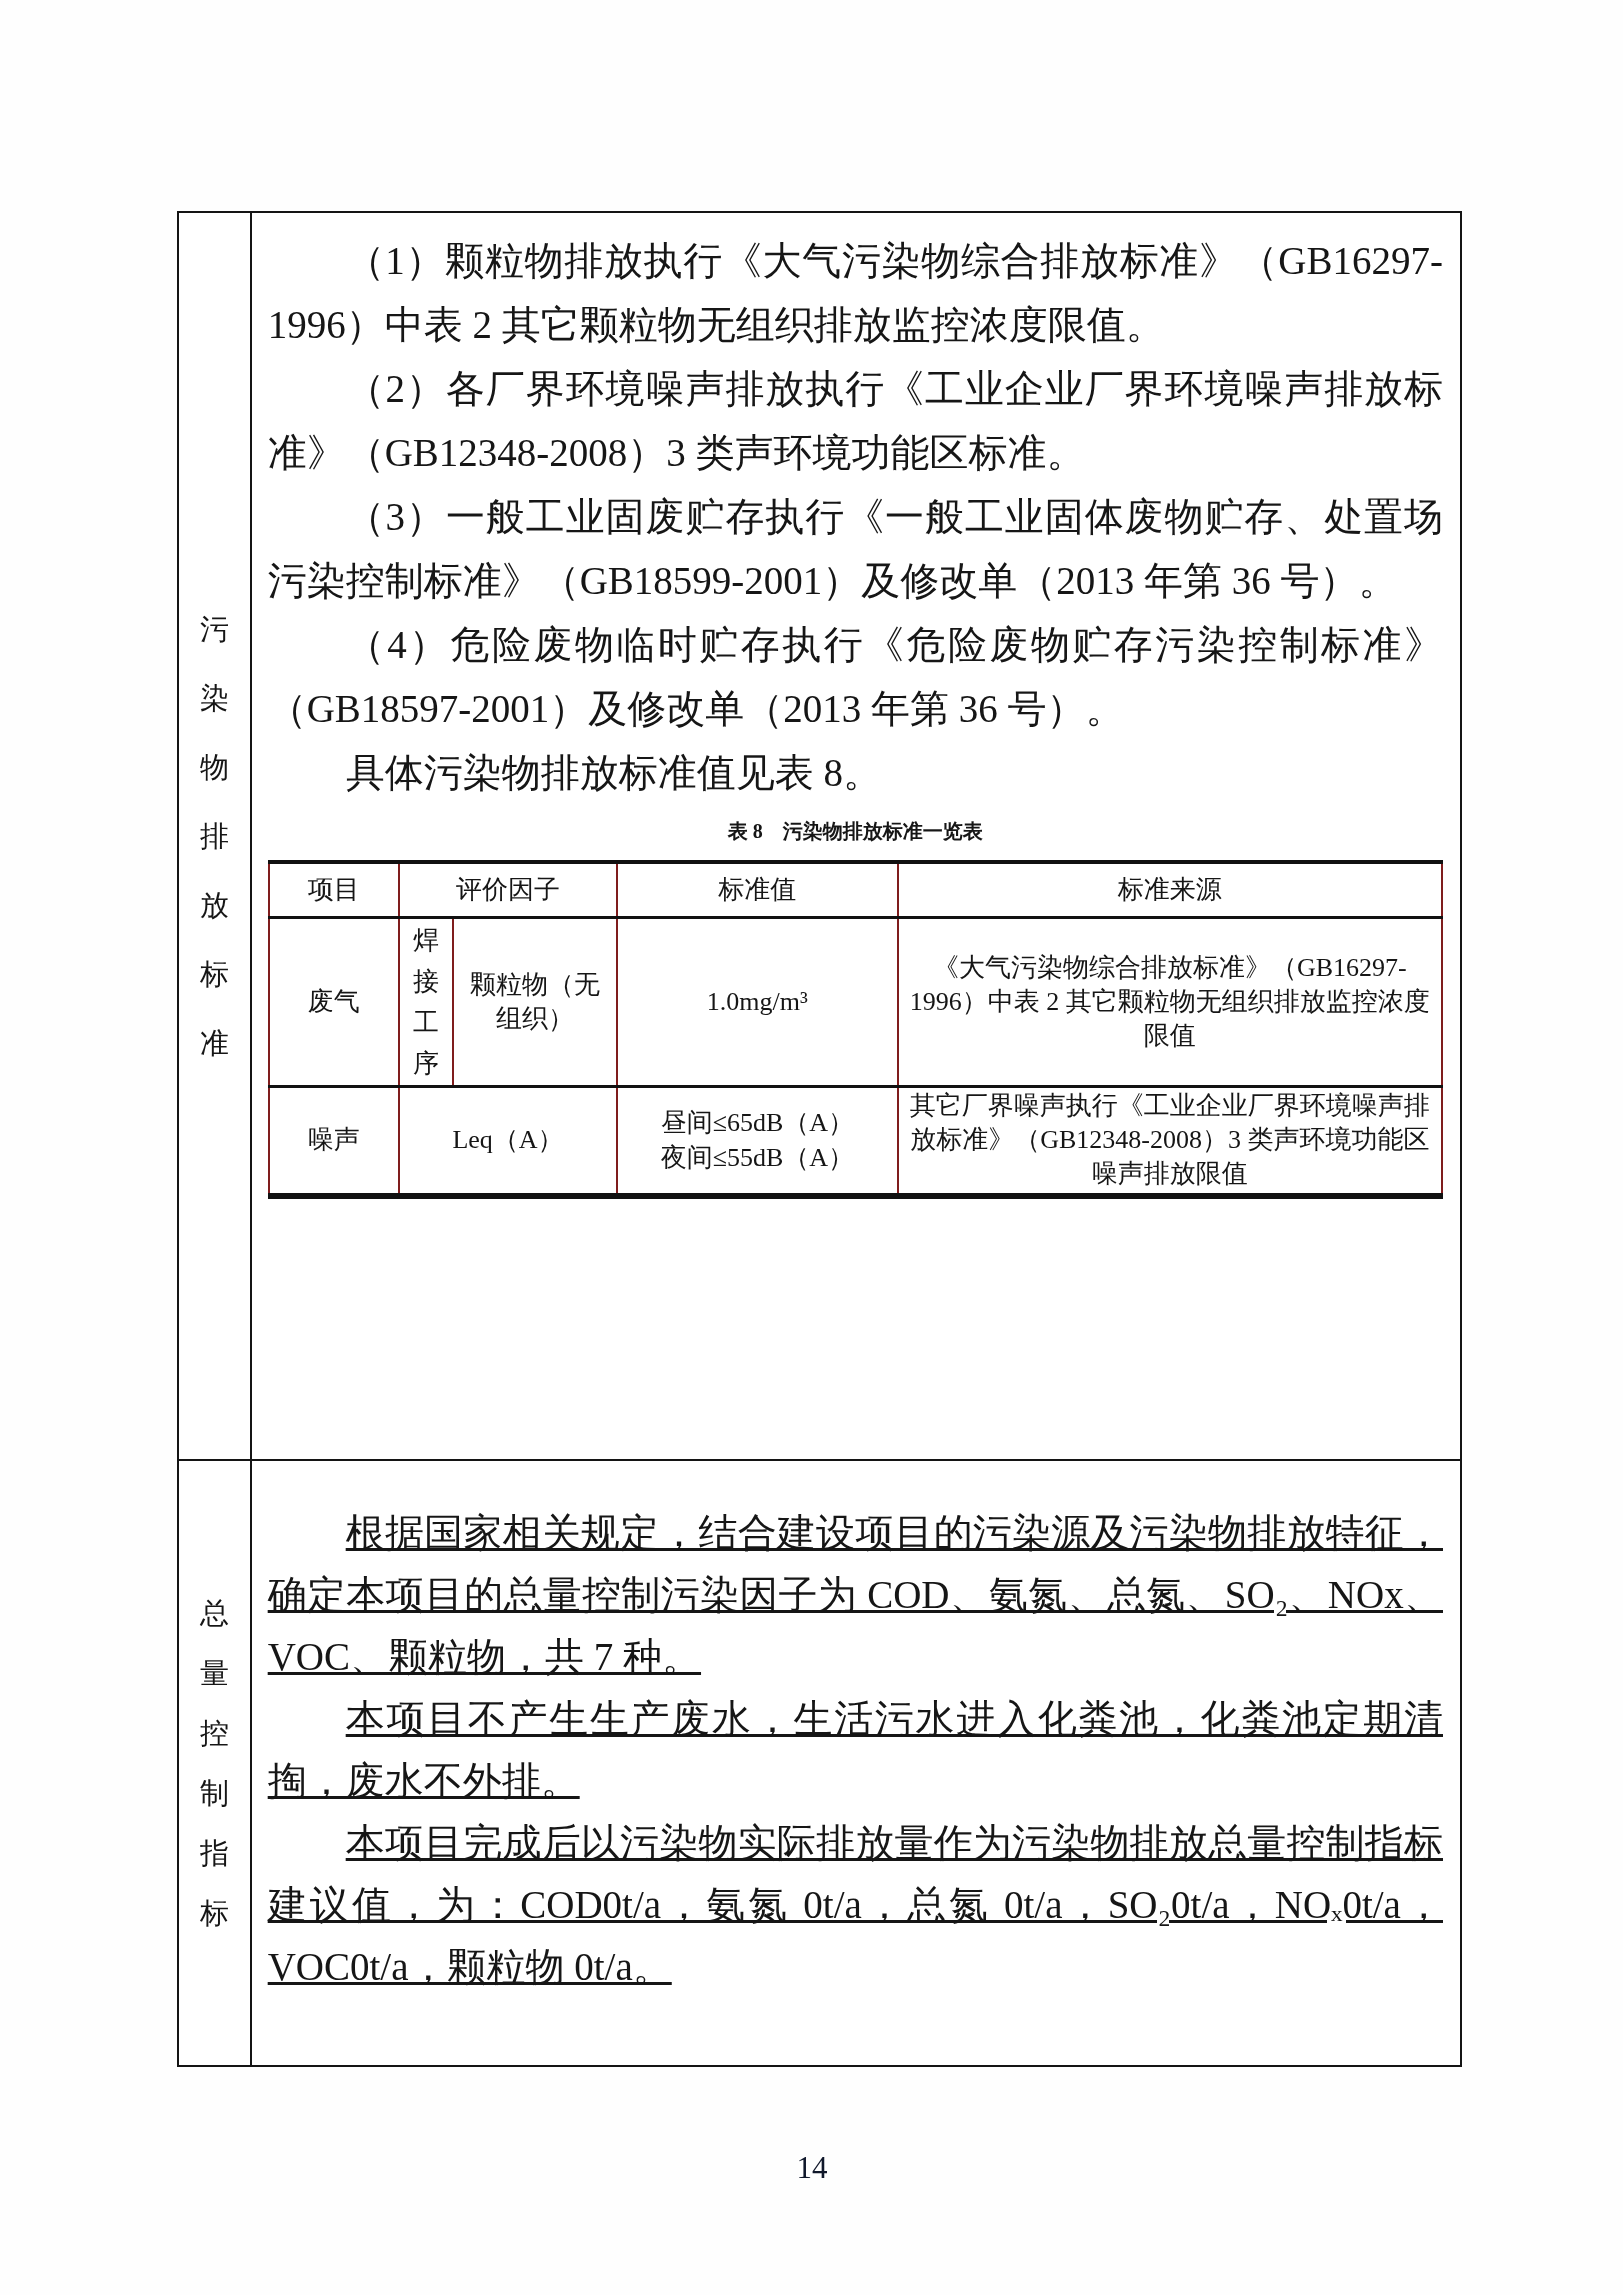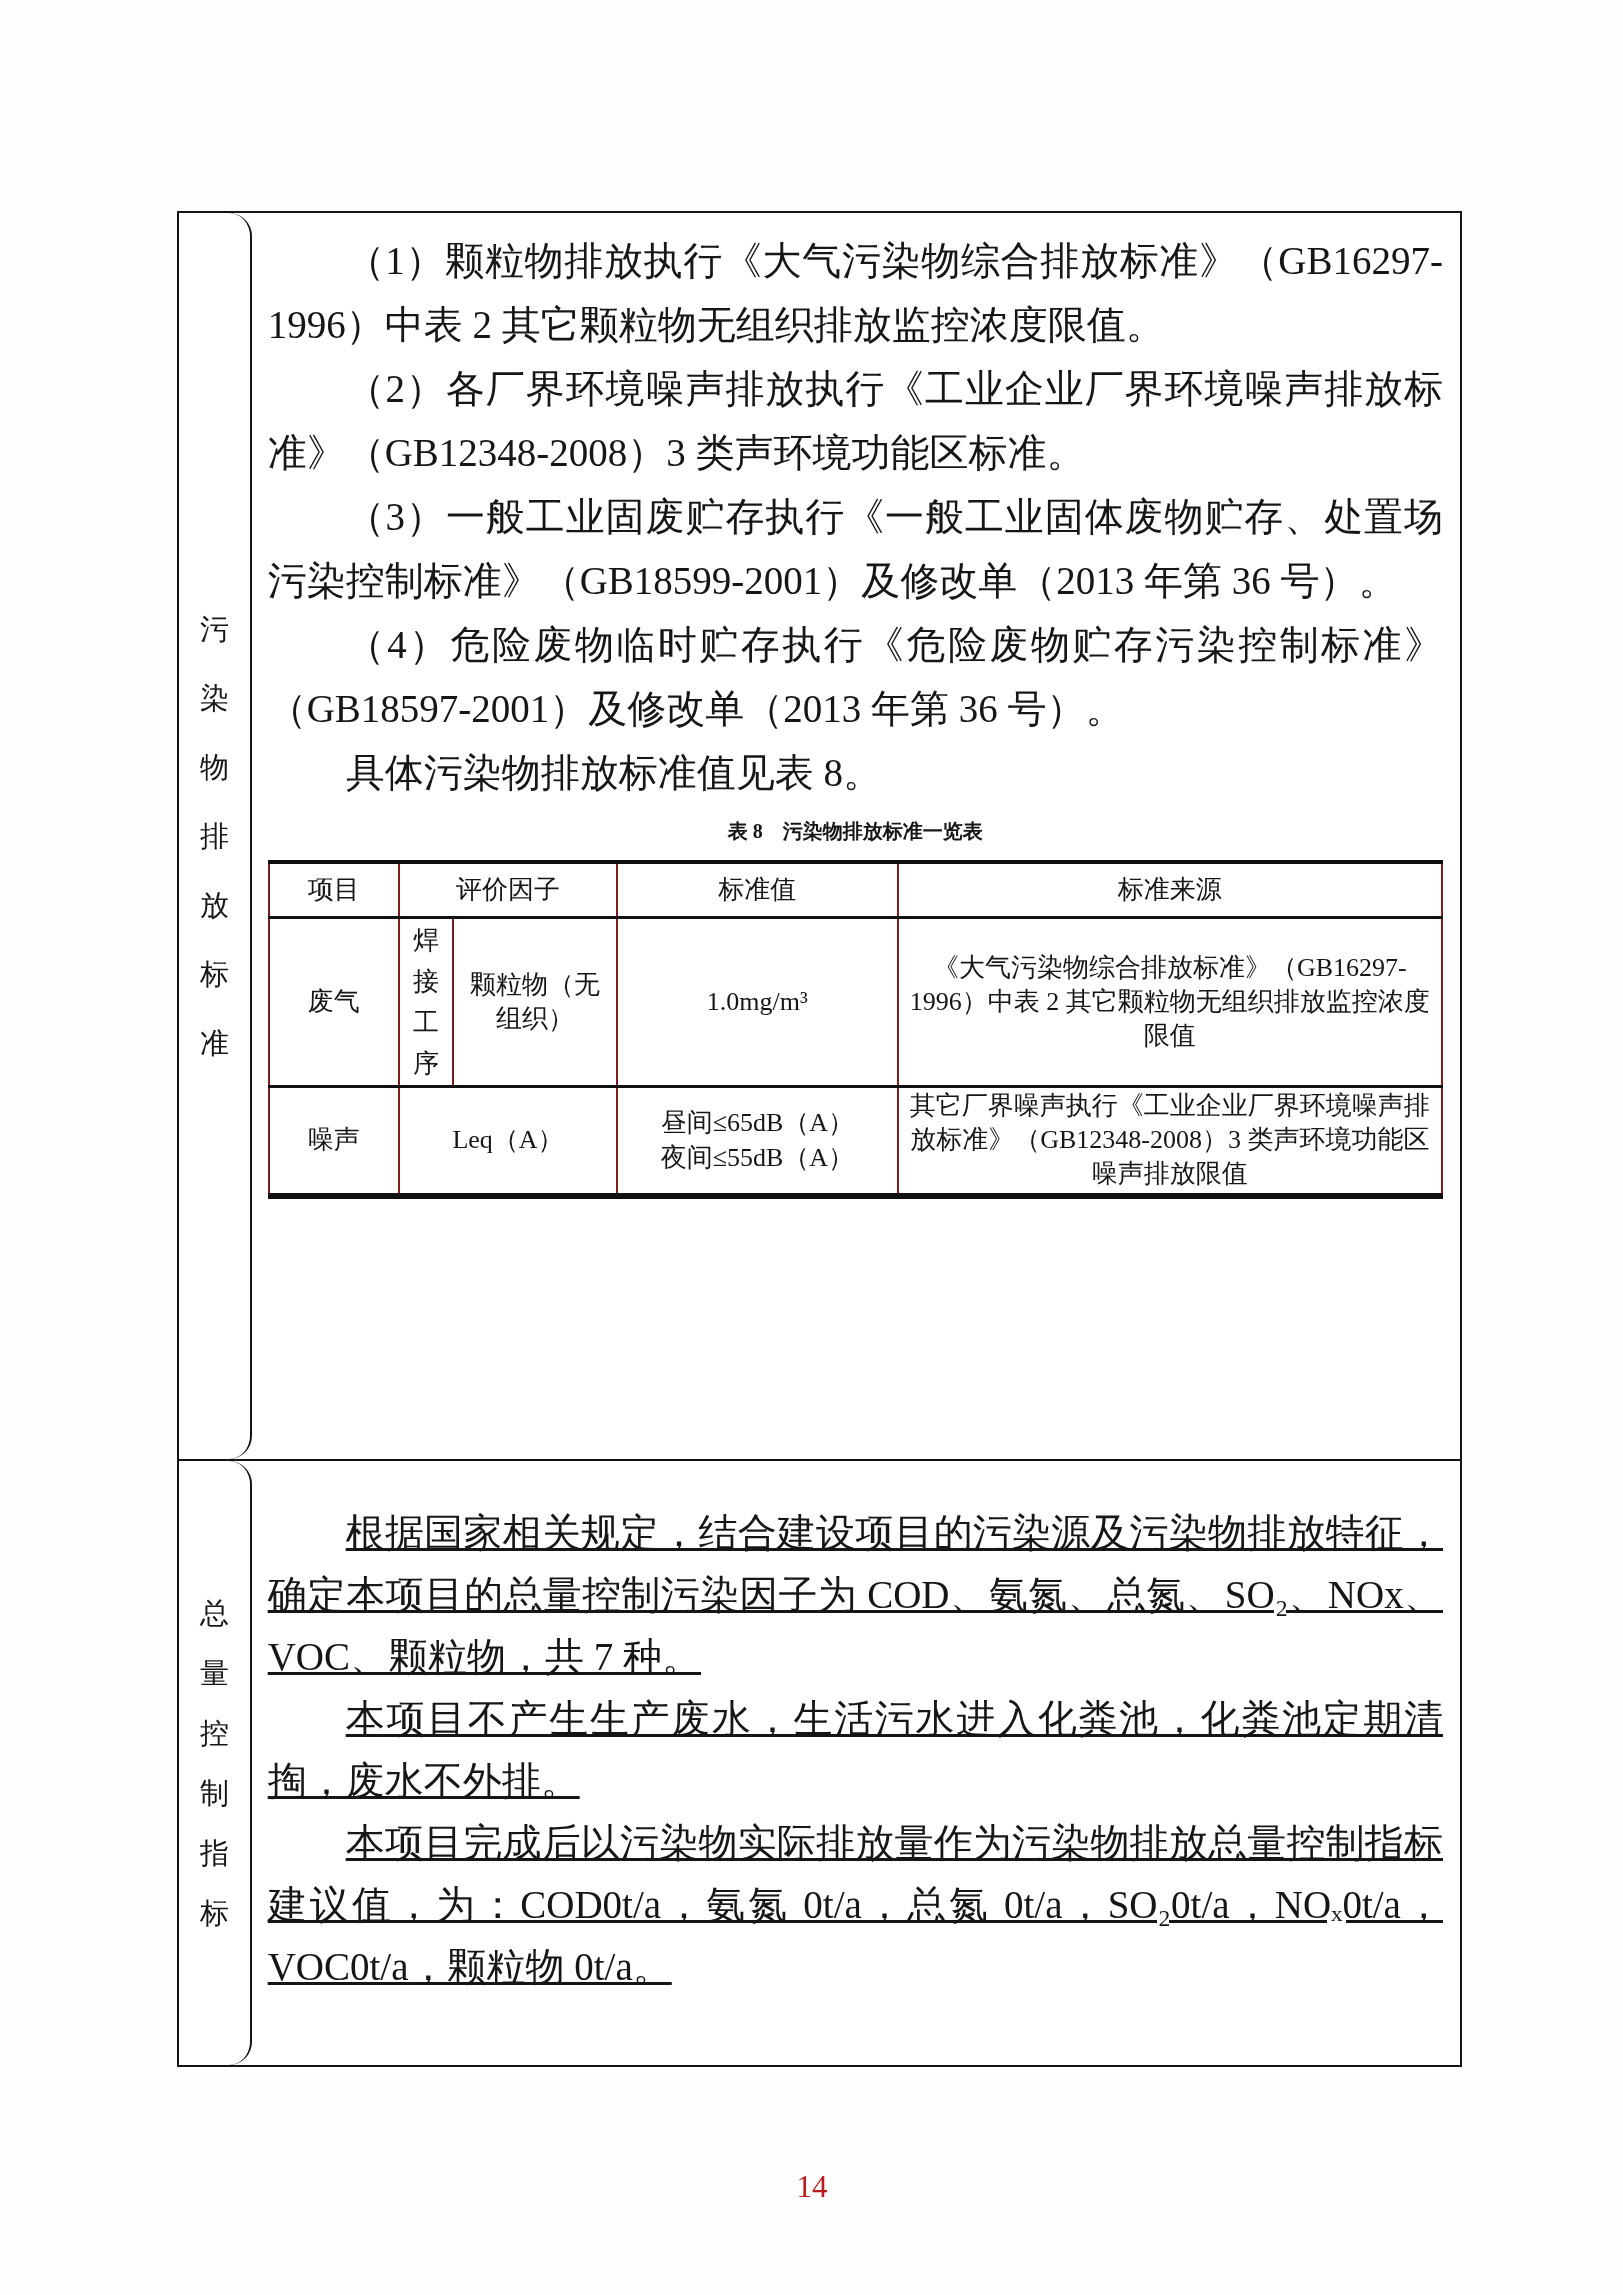--- a/index.html
+++ b/index.html
@@ -26,21 +26,21 @@
     flex-direction: column;
     background: #fff;
   }
   .sec { display: flex; min-height: 0; }
   .sec-1 { height: 1246px; border-bottom: 2px solid #141414; }
   .sec-2 { flex: 1; }
 
   .side-cell {
     width: 71px; flex: none;
     border-right: 2px solid #141414;
-    display: flex; align-items: center; justify-content: center; border-radius: 23px;
+    display: flex; align-items: center; justify-content: center;
   }
   .v-label {
     width: 33px;
     font-size: 29px;
     text-align: center;
     word-break: break-all;
     letter-spacing: 0;
   }
   .sec-1 .v-label { line-height: 69px; }
   .sec-2 .v-label { line-height: 60px; }
@@ -102,22 +102,21 @@
   .src-cell { padding: 1.3px 10.5px; line-height: 34px; }
   .val-lines div { line-height: 35px; }
 
   .page-num {
     position: absolute;
     top: 2149px; left: 0;
     width: 100%;
     text-align: center;
     font-size: 31px;
     line-height: 37px;
-    color: #b91c1c;
-    margin-top: 19px;
+    color: #0f172a;
   }
 </style>
 </head>
 <body>
 
 <div class="page">
 
   <div class="doc-frame">
 
     <div class="sec sec-1">

